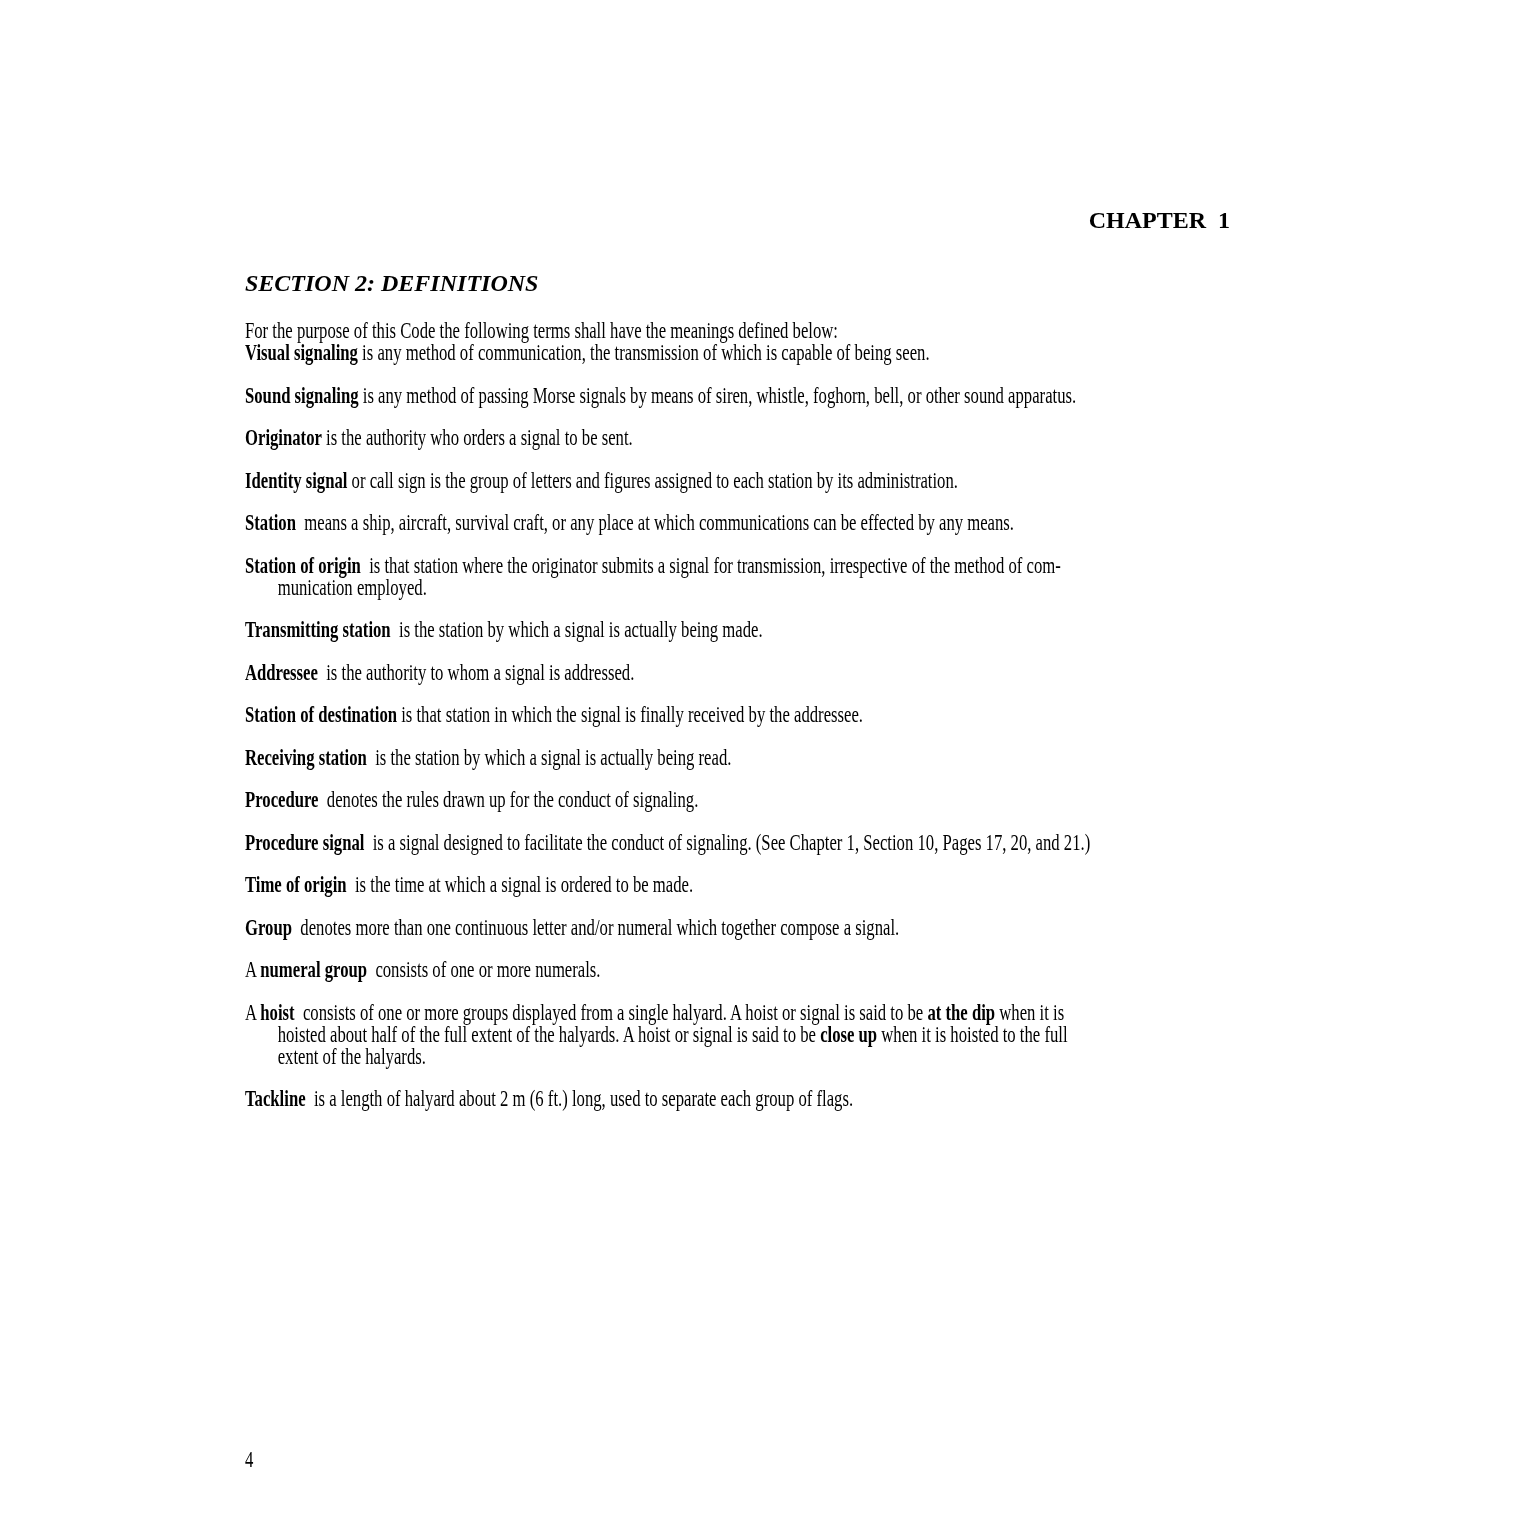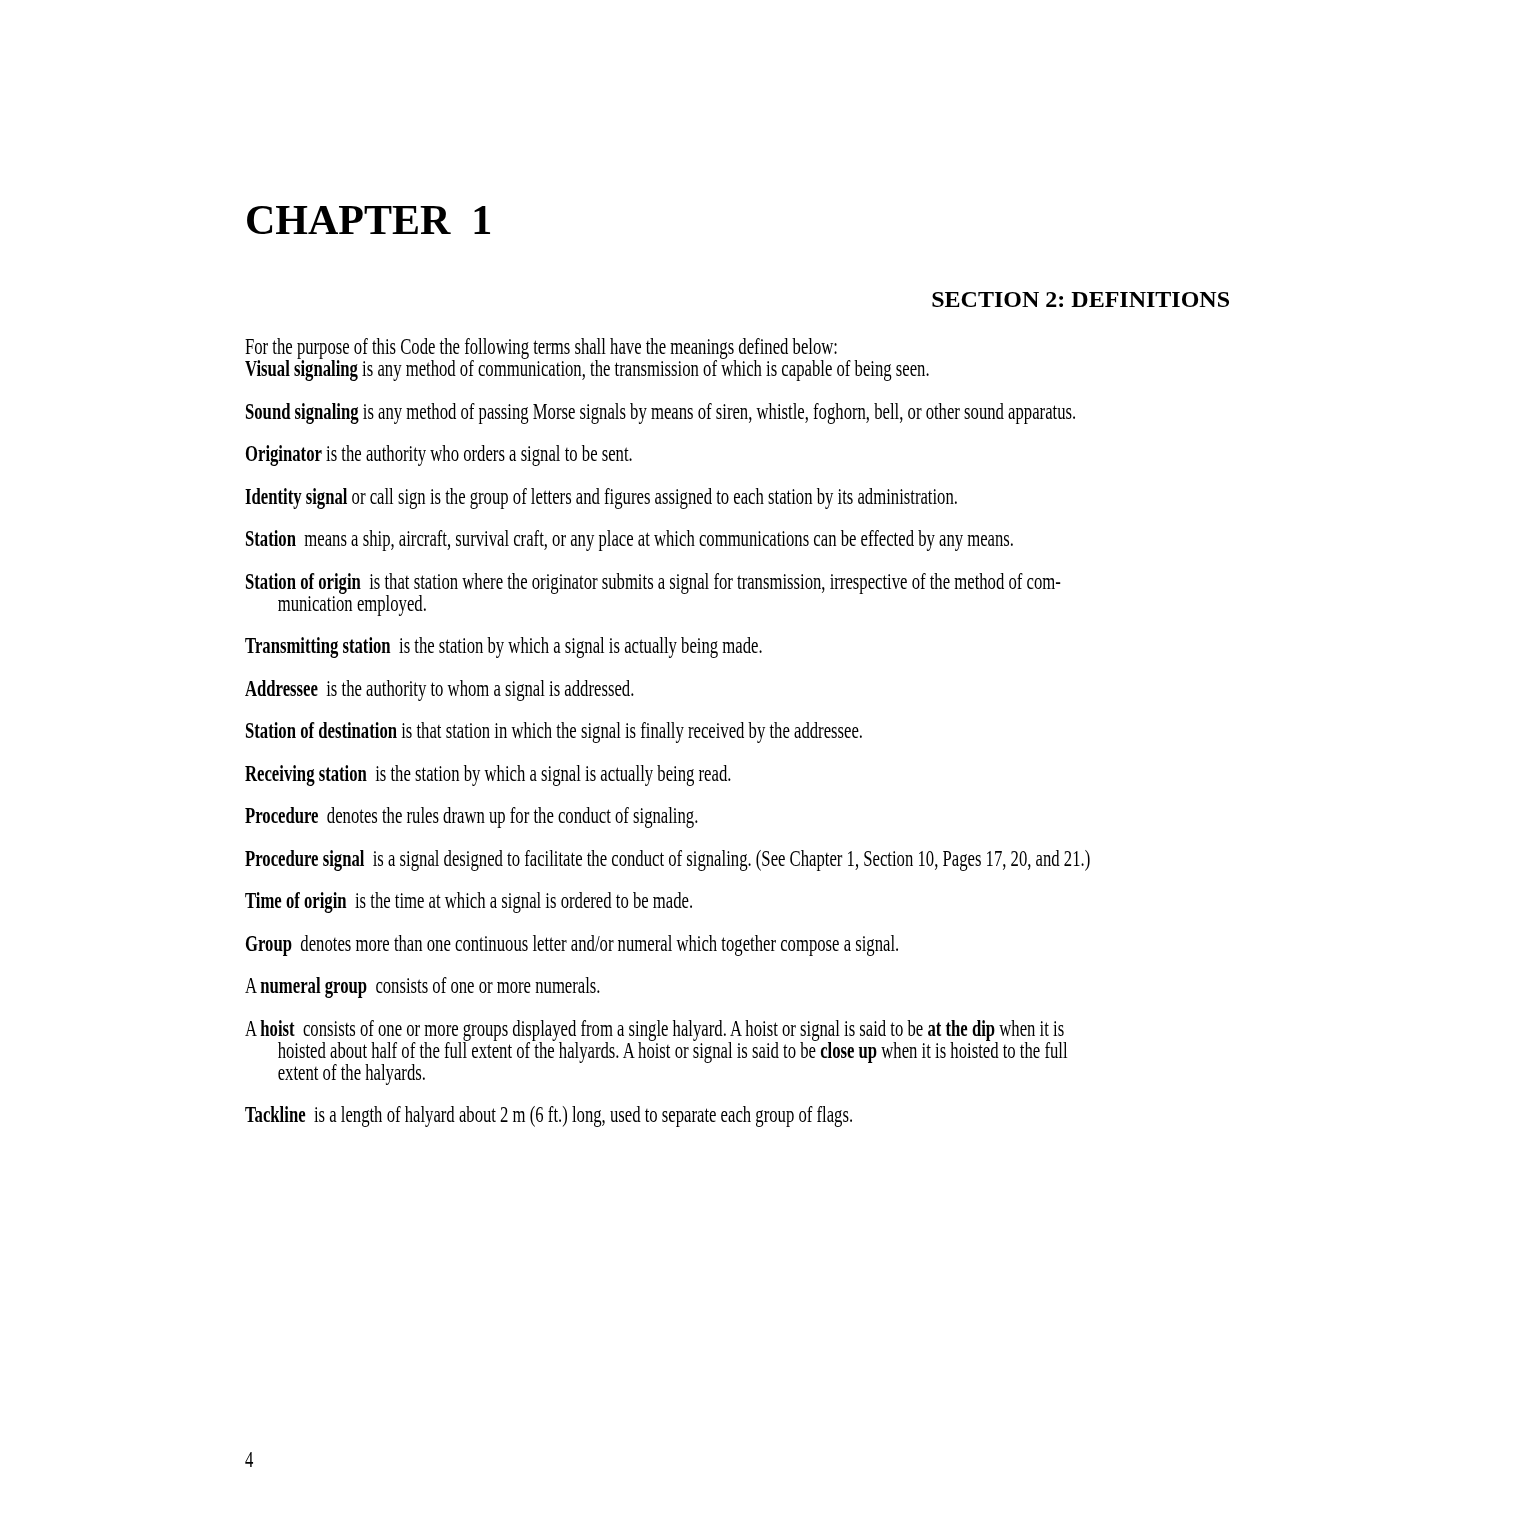--- a/index.html
+++ b/index.html
@@ -8,34 +8,35 @@
     width: 1540px;
     height: 1540px;
     background: #ffffff;
     overflow: hidden;
     font-family: "Liberation Serif", "DejaVu Serif", serif;
     color: #000;
   }
   .chapter-title {
     margin: 204px 0 8px 245px;
     width: 985px;
-    text-align: left;
-    font-size: 42px;
+    text-align: right;
+    font-size: 24px;
     line-height: 33px;
     font-weight: bold;
     white-space: pre;
   }
   .section-title {
-    margin: 50px 0 0 245px;
+    margin: 34px 0 0 245px;
     width: 985px;
-    text-align: right;
+    text-align: left;
     font-size: 24px;
     line-height: 24px;
     font-weight: bold;
     white-space: pre;
+    font-style: italic;
   }
   .body-block {
     margin: 24px 0 0 245px;
     width: 1418px;
     font-size: 24px;
     transform: scaleX(0.695);
     transform-origin: 0 0;
   }
   .para + .para { margin-top: 20.5px; }
   .line {

